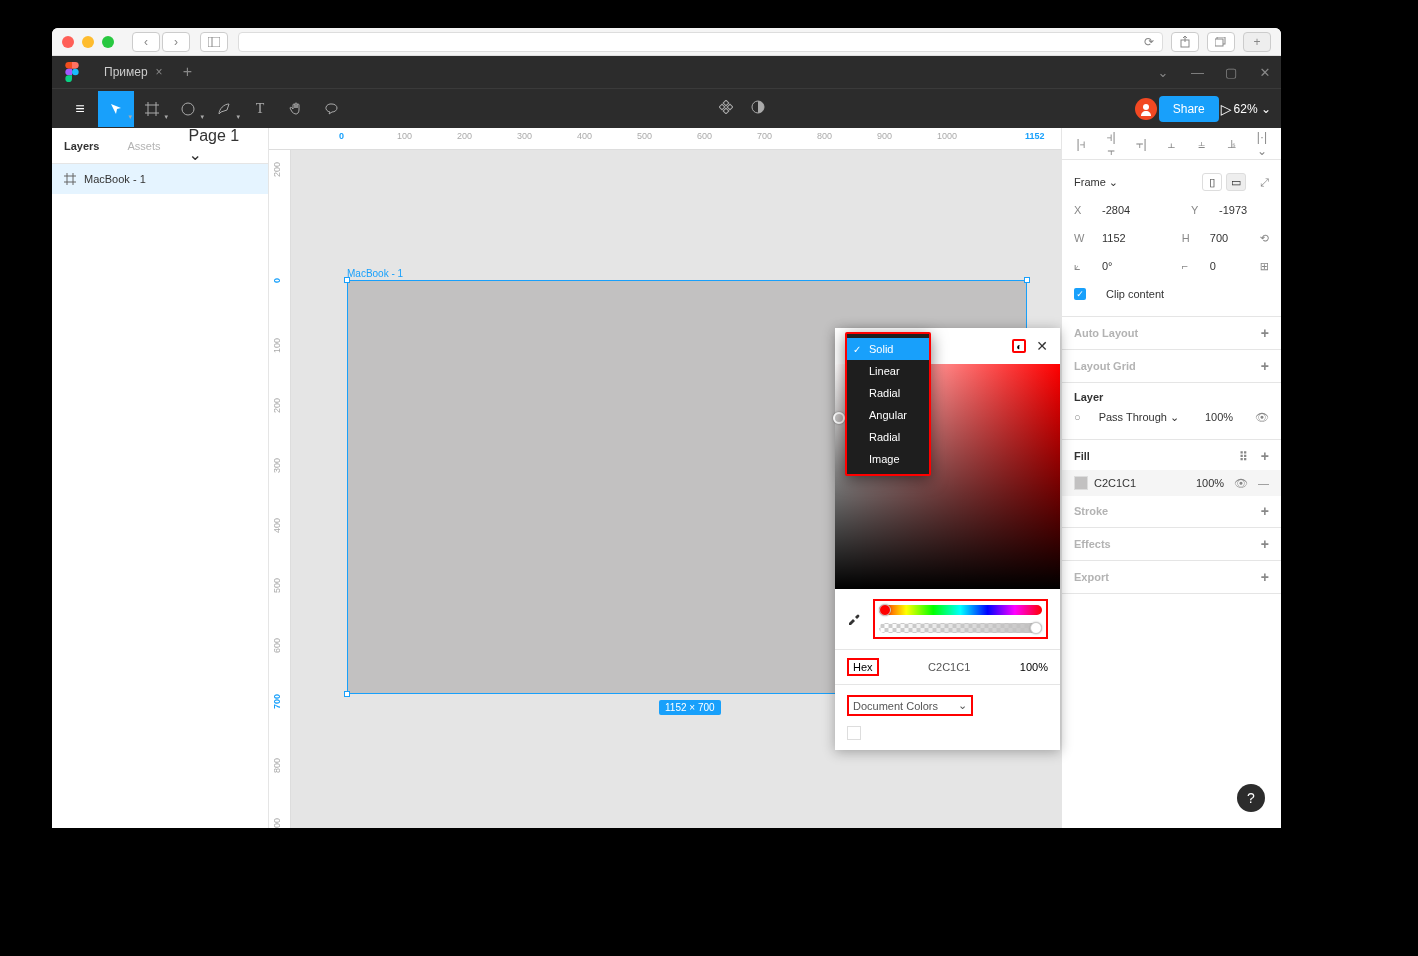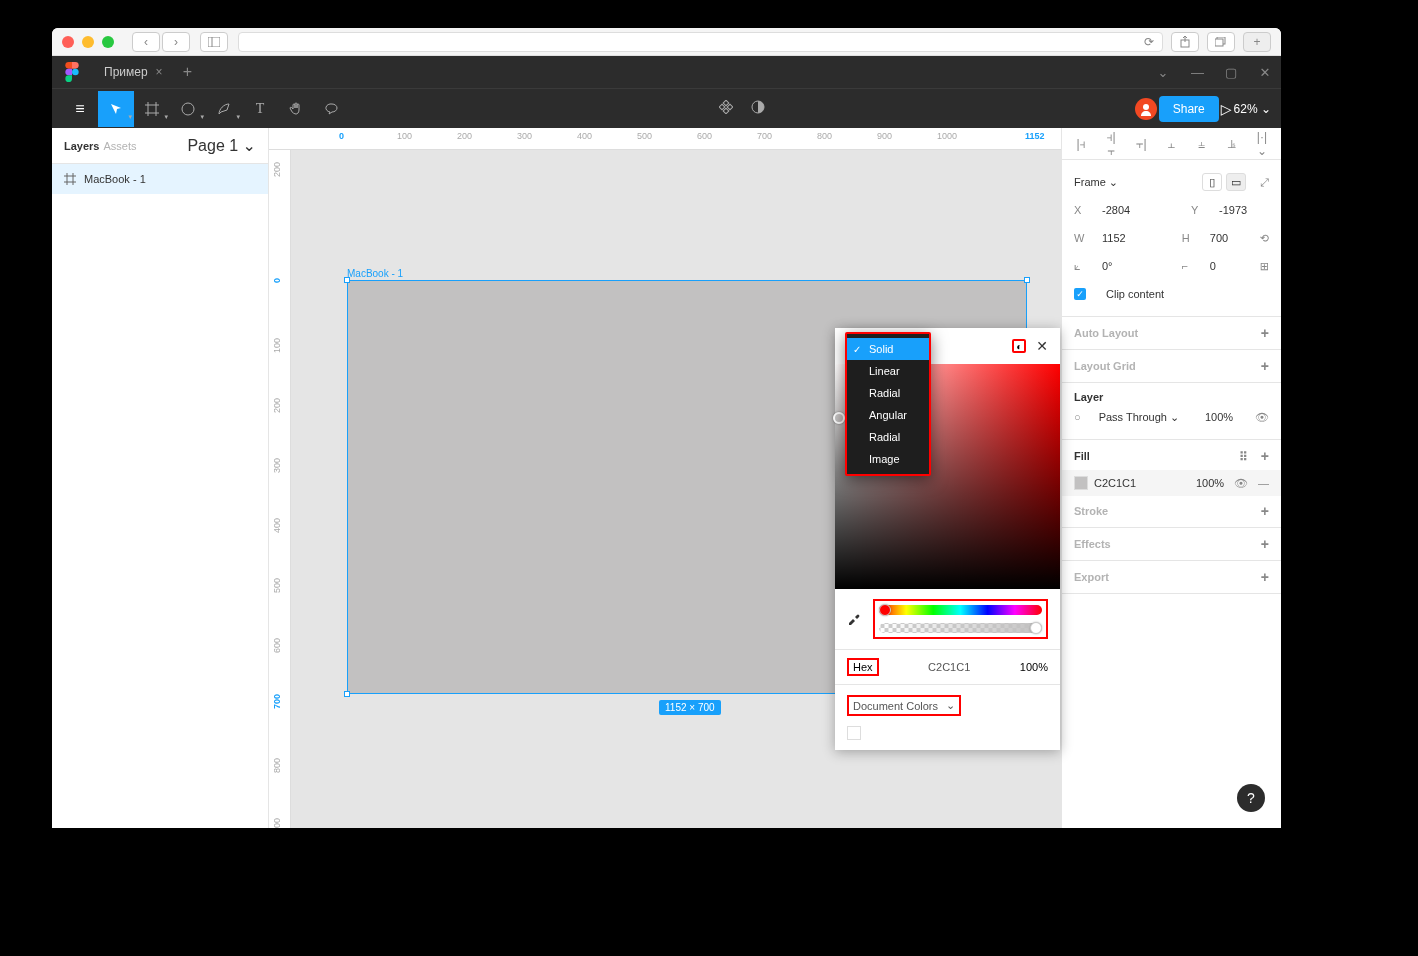--- a/index.html
+++ b/index.html
@@ -39,21 +39,21 @@
 .toolbar-center { margin: 0 auto; display: flex; gap: 18px; color: #aaa; }
 .toolbar-right { display: flex; align-items: center; gap: 2px; }
 .avatar { width: 22px; height: 22px; border-radius: 50%; background: #f24822; display: flex; align-items: center; justify-content: center; color: #fff; font-size: 11px; }
 .share-button { background: #18a0fb; color: #fff; border: none; padding: 6px 14px; border-radius: 4px; font-size: 12px; cursor: pointer; }
 .present-btn { color: #fff; font-size: 14px; cursor: pointer; }
 .zoom-label { color: #fff; font-size: 12px; cursor: pointer; }
 
 
 .main { display: flex; height: 700px; }
 .left-panel { width: 217px; background: #fff; border-right: 1px solid #e5e5e5; }
-.panel-tabs { height: 36px; display: flex; align-items: center; padding: 0 12px; gap: 4px; border-bottom: 1px solid #e5e5e5; font-size: 11px; }
+.panel-tabs { height: 36px; display: flex; align-items: center; padding: 0 12px; gap: 28px; border-bottom: 1px solid #e5e5e5; font-size: 11px; }
 .panel-tab { color: #333; font-weight: 600; cursor: pointer; }
 .panel-tab.inactive { color: #b3b3b3; font-weight: 400; }
 .page-selector { margin-left: auto; color: #333; font-size: 16px; cursor: pointer; }
 .layer-item { height: 30px; background: #e5f4ff; display: flex; align-items: center; padding: 0 12px; gap: 8px; font-size: 11px; color: #333; }
 .frame-icon { width: 12px; height: 12px; color: #666; }
 
 
 .canvas-wrap { flex: 1; background: #e5e5e5; position: relative; overflow: hidden; }
 .ruler-h { height: 22px; background: #fff; border-bottom: 1px solid #ddd; display: flex; font-size: 9px; color: #aaa; position: relative; }
 .ruler-h .tick { position: absolute; top: 3px; }
@@ -102,21 +102,21 @@
 .cp-cursor { position: absolute; width: 12px; height: 12px; border: 2px solid #fff; border-radius: 50%; box-shadow: 0 0 2px rgba(0,0,0,0.5); }
 .eyedrop { font-size: 14px; color: #333; cursor: pointer; }
 .slider-col { flex: 1; display: flex; flex-direction: column; gap: 8px; }
 .hue-slider { height: 10px; border-radius: 5px; background: linear-gradient(to right, #f00, #ff0, #0f0, #0ff, #00f, #f0f, #f00); position: relative; }
 .alpha-slider { height: 10px; border-radius: 5px; background: linear-gradient(to right, rgba(194,193,193,0), #c2c1c1), repeating-conic-gradient(#ccc 0% 25%, #fff 0% 50%) 50% / 8px 8px; position: relative; }
 .slider-thumb { position: absolute; width: 12px; height: 12px; background: #fff; border: 1px solid #ccc; border-radius: 50%; top: -1px; box-shadow: 0 0 2px rgba(0,0,0,0.3); }
 .cp-hex-row { height: 36px; display: flex; align-items: center; padding: 0 12px; gap: 12px; border-top: 1px solid #e5e5e5; border-bottom: 1px solid #e5e5e5; font-size: 11px; }
 .hex-box { border: 2px solid #ff0000; padding: 1px 4px; }
 .cp-hex-center { flex: 1; text-align: center; color: #555; }
 .cp-docs { padding: 10px 12px; font-size: 11px; }
-.docs-box { border: 2px solid #ff0000; padding: 2px 4px; display: inline-flex; align-items: center; gap: 8px; color: #555; cursor: pointer; }
+.docs-box { border: 2px solid #ff0000; padding: 2px 4px; display: inline-flex; align-items: center; gap: 20px; color: #555; cursor: pointer; }
 .doc-swatch { width: 14px; height: 14px; background: #fff; border: 1px solid #ddd; margin-top: 10px; }
 
 
 .fill-dropdown { position: absolute; left: 793px; top: 304px; width: 86px; background: #1e1e1e; border-radius: 2px; border: 2px solid #ff0000; z-index: 200; padding: 4px 0; box-shadow: 0 4px 16px rgba(0,0,0,0.5); }
 .fd-item { height: 22px; display: flex; align-items: center; padding: 0 10px 0 22px; color: #fff; font-size: 11px; cursor: pointer; position: relative; }
 .fd-item.active { background: #18a0fb; }
 .fd-check { position: absolute; left: 6px; color: #fff; font-size: 10px; }
 
 .help-btn { position: absolute; right: 16px; bottom: 16px; width: 28px; height: 28px; border-radius: 50%; background: #2c2c2c; color: #fff; display: flex; align-items: center; justify-content: center; font-size: 14px; cursor: pointer; }
 </style>

